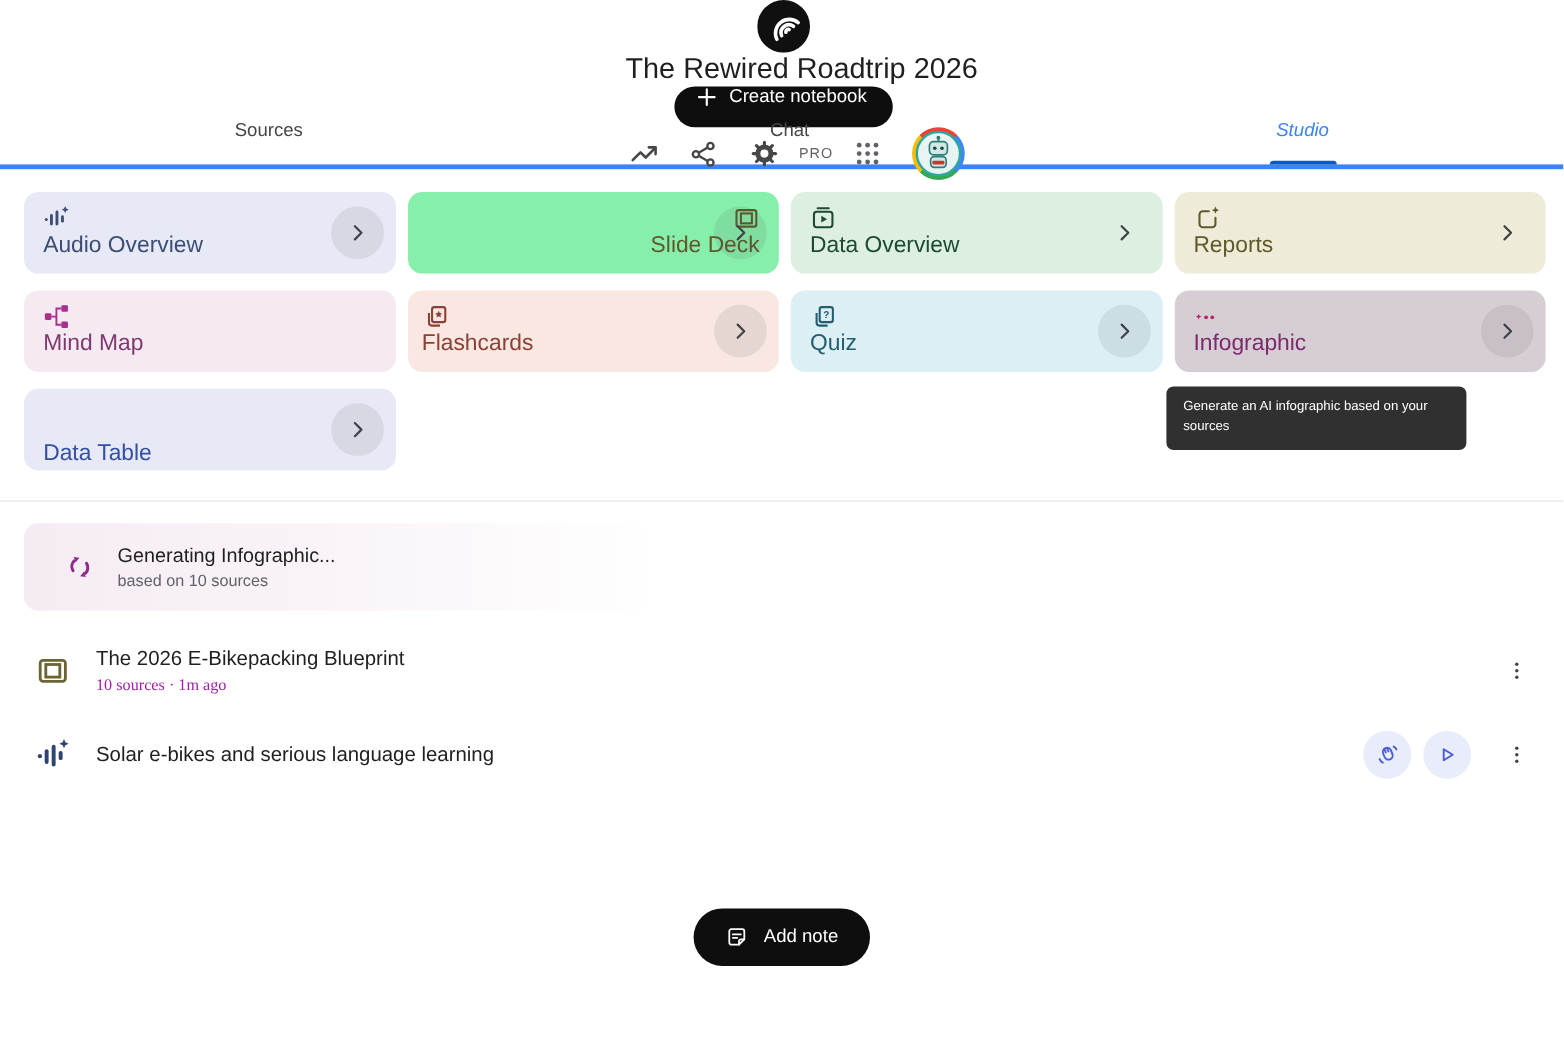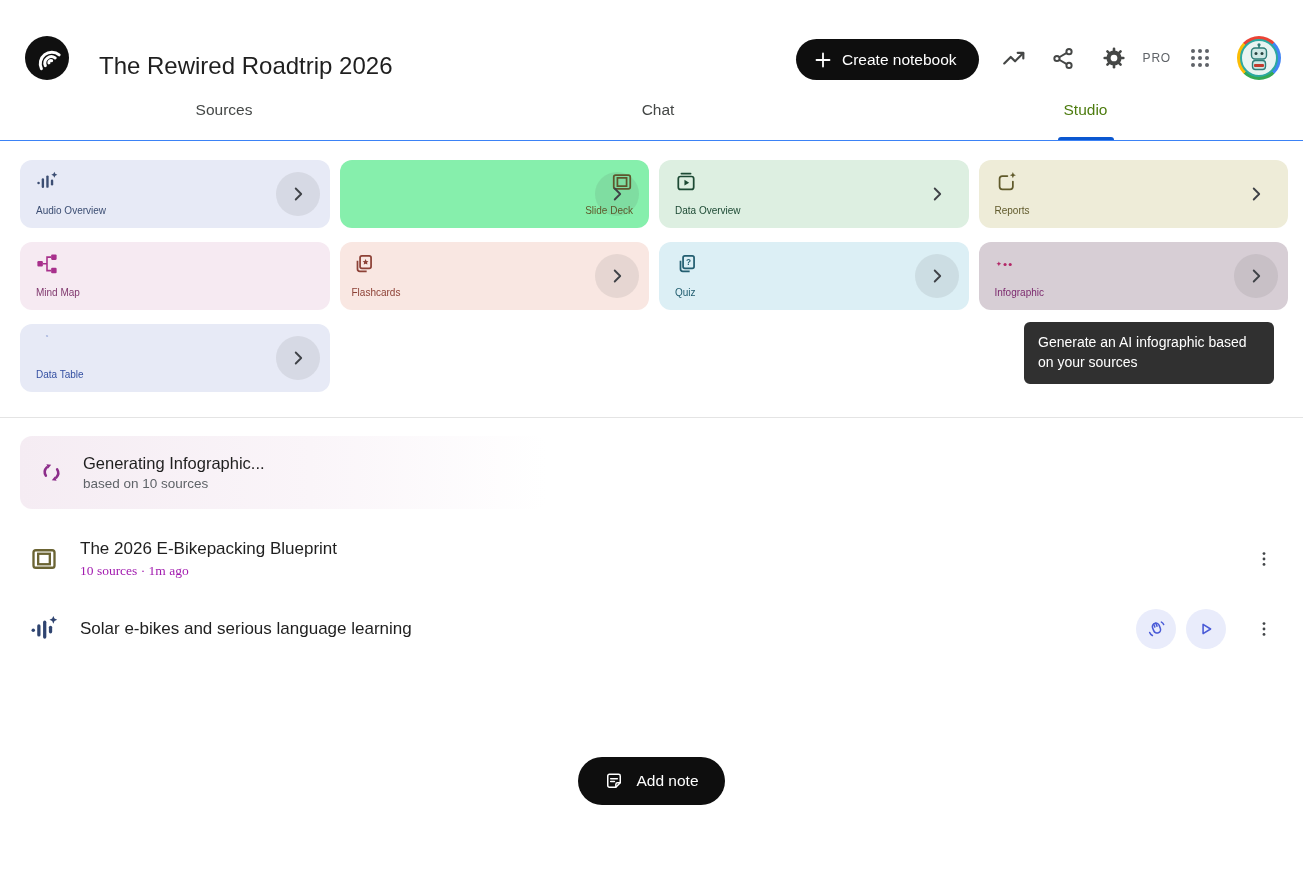--- a/index.html
+++ b/index.html
@@ -1,75 +1,75 @@
 <!DOCTYPE html>
 <html><head>
 <meta charset="utf-8">
 <style>
   * { margin:0; padding:0; box-sizing:border-box; }
   html,body { background:#fff; }
   body { font-family:"Liberation Sans", sans-serif; color:#1f1f1f; }
   .page { position:relative; width:1303px; height:887px; background:#fff; overflow:hidden; }
 
   
-  .header { display:flex; align-items:flex-end; height:80px; padding:0 22px 0 25px; }
+  .header { display:flex; align-items:center; height:80px; padding:0 22px 0 25px;flex-direction:column; }
   .logo-btn { width:44px; height:44px; border-radius:50%; cursor:pointer; flex:0 0 auto; }
   .nb-title { font-size:24px; margin-left:30px; color:#1f1f1f; white-space:nowrap; }
   .header-spacer { flex:1; }
   .create-btn { display:flex; align-items:center; gap:10px; background:#0e0e0e; color:#fff;
-    border:none; border-radius:21px; height:41px; padding:0 22px 0 18px; font-size:15.5px;
+    border:none; border-radius:21px; height:41px; padding:0 22px 16px 18px; font-size:15.5px;
     font-weight:500; font-family:inherit; cursor:pointer; }
   .icon-btn { width:42px; height:42px; border:none; background:transparent; border-radius:50%;
     display:flex; align-items:center; justify-content:center; cursor:pointer; color:#454746; }
   .hdr-icons { display:flex; align-items:center; gap:8px; margin-left:14px; }
   .pro { font-size:12px; color:#5f6368; letter-spacing:.8px; margin:0 0; }
   .avatar { width:44px; height:44px; border-radius:50%; margin-left:8px; padding:3px; cursor:pointer;
     background:conic-gradient(from 315deg,#ea4335 0 25%,#4285f4 0 50%,#34a853 0 75%,#fbbc05 0 100%);
     display:flex; align-items:center; justify-content:center; }
   .avatar-inner { width:38px; height:38px; border-radius:50%; background:#e8f4f2; display:flex;
     align-items:center; justify-content:center; overflow:hidden; border:2px solid #2ba9a0; }
 
   
-  .tabs { display:grid; grid-template-columns:448px 420px 435px; border-bottom:1px solid #3b82f6; height:61px; }
+  .tabs { display:grid; grid-template-columns:448px 420px 435px; border-bottom:4px solid #3b82f6; height:61px; }
   .tab { position:relative; display:flex; align-items:center; justify-content:center;
     font-size:15.5px; color:#444746; cursor:pointer; }
-  .tab.active { color:#4d7c0f; font-weight:500; }
+  .tab.active { color:#3b82f6; font-weight:500;font-style:italic; }
   .tab.active .tab-underline { position:absolute; bottom:0; left:50%; transform:translateX(-50%);
     width:56px; height:3px; background:#0b57d0; border-radius:3px 3px 0 0; }
 
   
   .cards { display:grid; grid-template-columns:repeat(4,1fr); gap:14px 10px; padding:19px 15px 0 20px; }
   .card { position:relative; height:68px; border-radius:12px; padding:11px 16px 12px;
     display:flex; flex-direction:column; justify-content:space-between; cursor:pointer; }
-  .card-label { font-size:10px; font-weight:500; }
+  .card-label { font-size:19px; font-weight:500; }
   .card-icon { width:22px; height:22px; }
   .chev-wrap { position:absolute; right:10px; top:50%; transform:translateY(-50%);
     width:44px; height:44px; border-radius:50%; display:flex; align-items:center;
     justify-content:center; color:#3f4247; }
   .chev-wrap.circle { background:rgba(68,71,70,.10); }
   .card-audio     { background:#e7eaf6; color:#3c4e73; }
   .card-slide     { background:#86efac; color:#605a2b;align-items:flex-end; }
   .card-video     { background:#ddefe1; color:#1d4a34; }
   .card-mindmap   { background:#f6eaf2; color:#81396f; }
   .card-mindmap .card-icon { color:#a8308c; }
   .card-reports   { background:#eeecd8; color:#605a2b; }
   .card-flash     { background:#f9e7e2; color:#8d4136;padding-left:12px; }
   .card-quiz      { background:#dceff5; color:#235e70; }
   .card-info      { background:#d7ced5; color:#7c2a6e; }
   .card-info .card-icon { color:#b32767; }
   .card-table     { background:#e7eaf6; color:#3450a2;gap:32px; }
   .card-table .card-icon { color:#3b5cc0; }
 
-  .tooltip { position:absolute; left:1024px; top:322px; width:250px; background:#303030;
-    color:#fff; font-size:14px; line-height:1.45; padding:10px 14px 11px; border-radius:6px; }
+  .tooltip { position:absolute; left:972px; top:322px; width:250px; background:#303030;
+    color:#fff; font-size:11px; line-height:1.45; padding:10px 14px 11px; border-radius:6px; }
 
   
   .divider2 { border:none; border-top:1px solid #e4e4e4; margin-top:25px; }
   .list { padding:0 15px 0 20px; }
-  .gen-row { margin-top:18px; width:527px; height:73px; border-radius:12px; padding:0 20px;
+  .gen-row { margin-top:18px; width:527px; height:73px; border-radius:12px; padding:0 35px;
     display:flex; align-items:center; gap:20px;
     background:linear-gradient(90deg,#f5ecf3 0%,#faf5f9 55%,#ffffff 100%); }
   .gen-title { font-size:16.5px; color:#1f1f1f; }
   .gen-sub { font-size:13.5px; color:#5f6368; margin-top:3px; }
   .item-row { display:flex; align-items:center; margin-top:30px; }
   .item-row .item-icon { width:28px; height:28px; margin-left:10px; flex:0 0 auto; }
   .item-text { margin-left:22px; }
   .item-title { font-size:17px; color:#1f1f1f; }
   .item-meta { font-size:13.5px; color:#a21caf; margin-top:4px;font-family:Liberation Serif, serif; }
   .item-actions { margin-left:auto; display:flex; align-items:center; gap:10px; margin-right:4px; }

